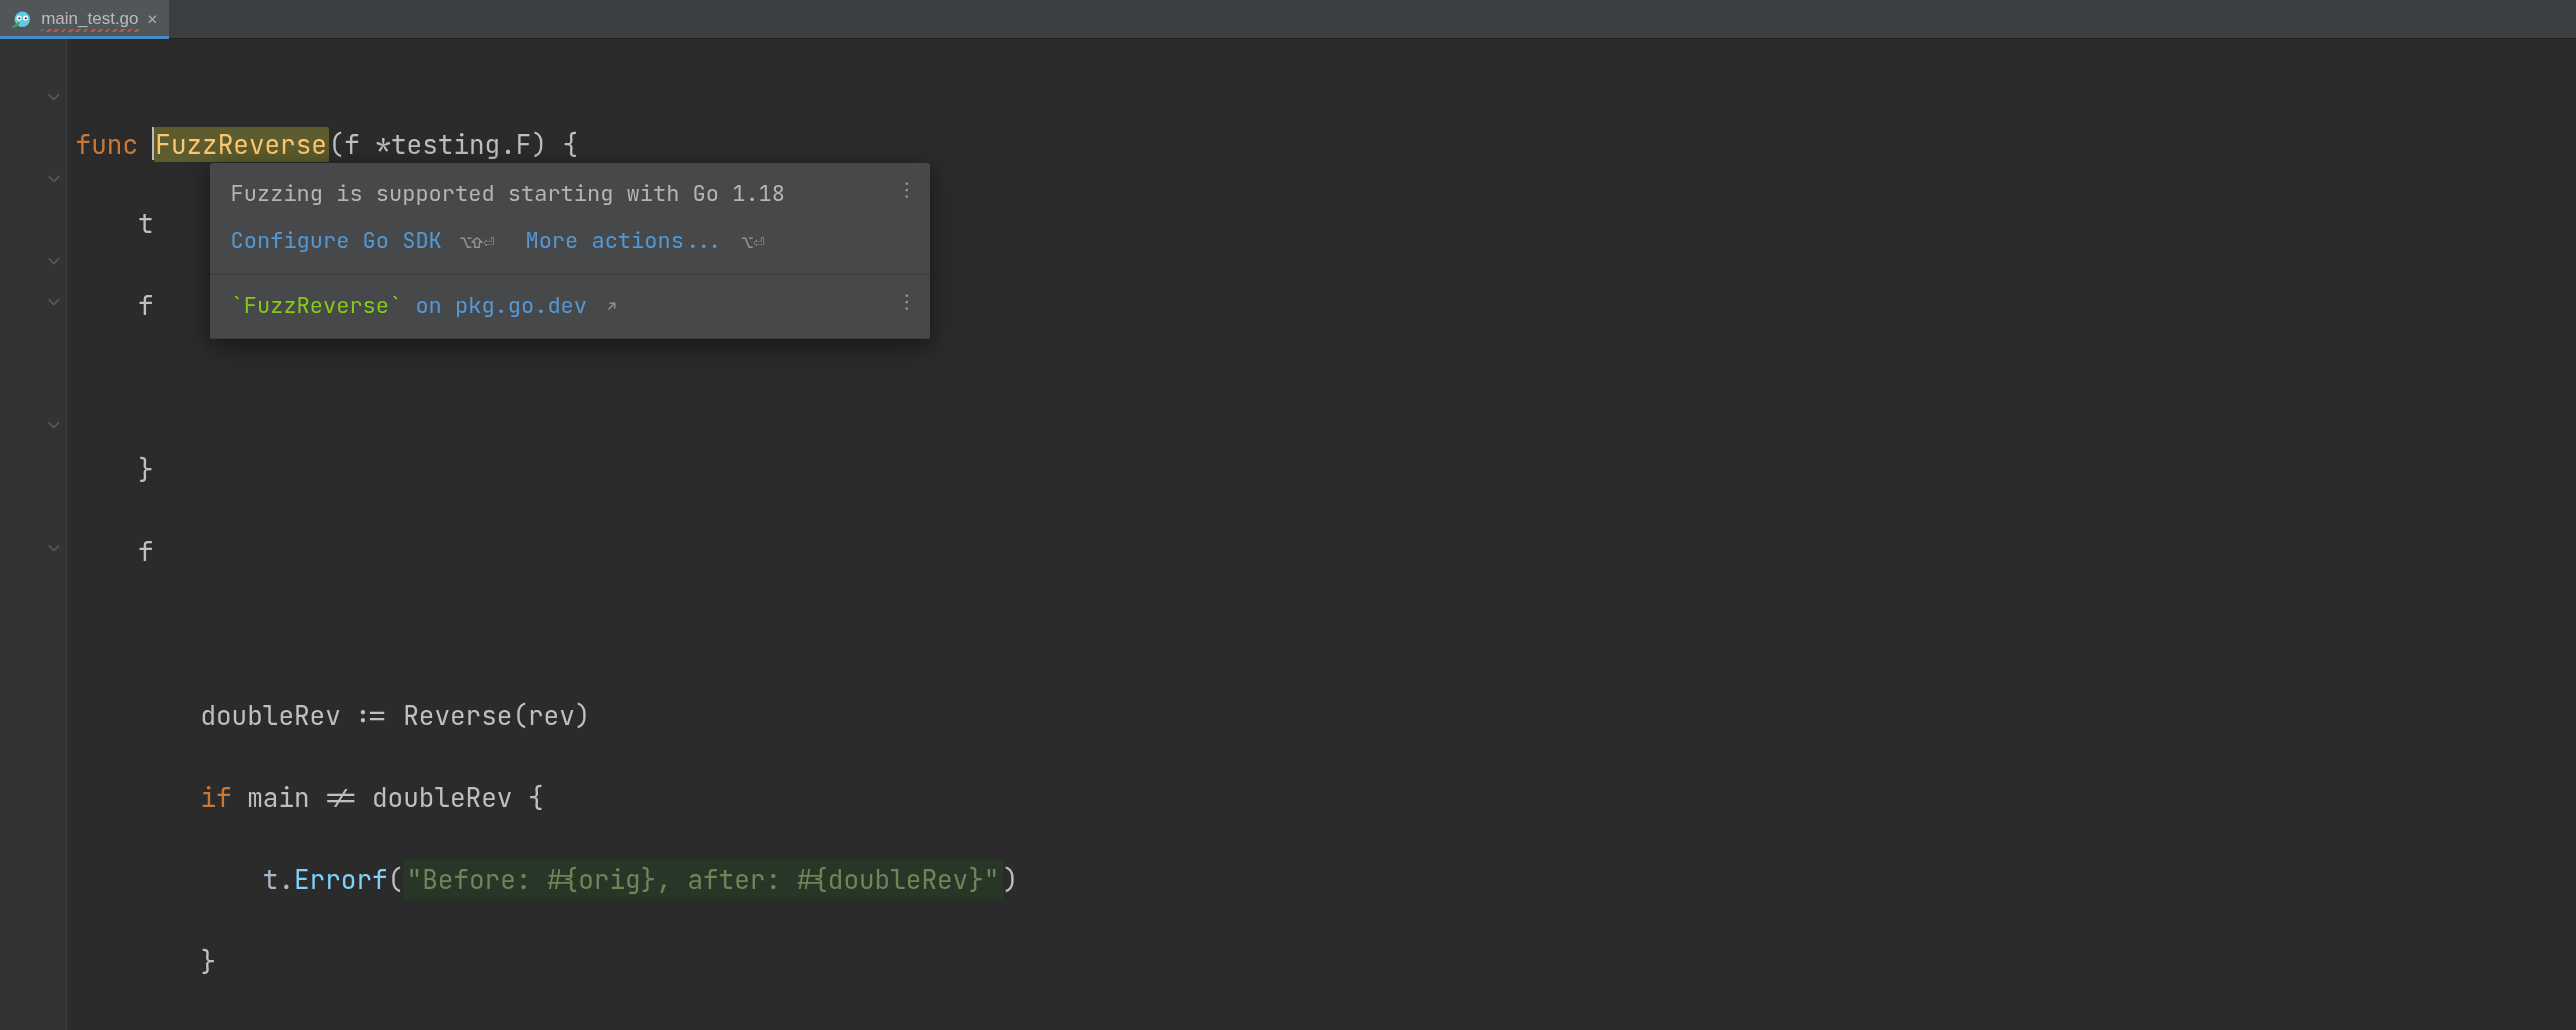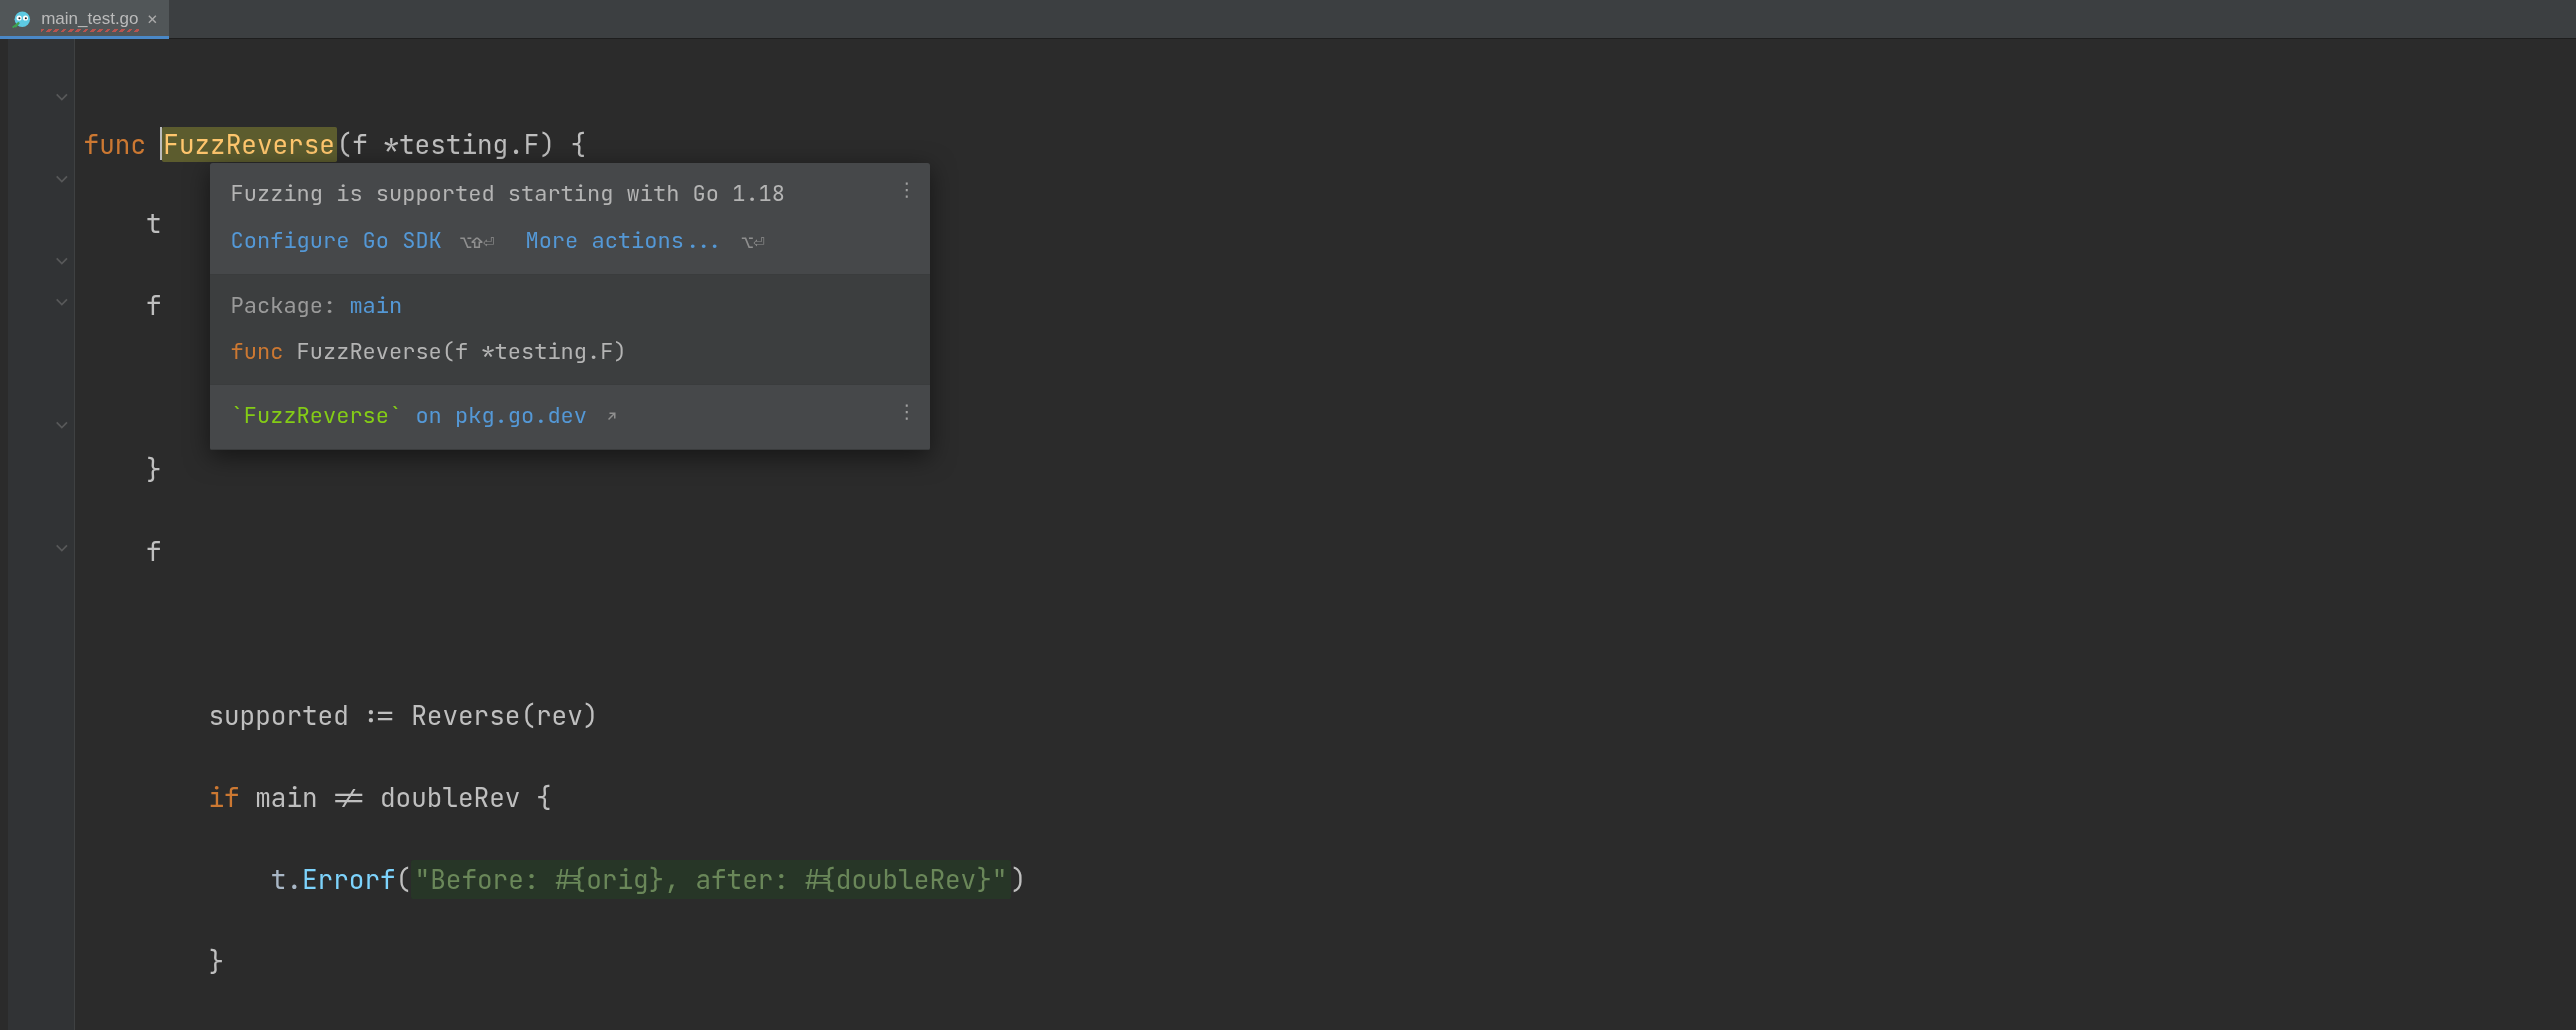--- a/index.html
+++ b/index.html
@@ -93,21 +93,20 @@
   }
   .gopher svg { width:20.6px; height:20.6px; }
 
   
   .editor {
     position: absolute;
     top: 39px;
     bottom: 0;
     left: 0; right:0;
     display:flex;
-    margin-left:8px;
   }
   .gutter {
     width: 67px;
     background: var(--gutter-bg);
     border-right: 0.9px solid var(--gutter-line);
     padding-top: 38px; 
   }
   .fold {
     height: 41px;
     display:flex; align-items:center; justify-content:flex-end;
@@ -238,21 +237,21 @@
   </div>
 
   <div class="code">
 <div class="ln"><span class="kw">func</span><span> </span><span class="caret"></span><span class="hl">FuzzReverse</span><span class="pale">(f *testing.F) {</span></div>
 <div class="ln"><span class="pale">    t</span><span style="display:inline-block;width:635px;"></span><span class="str">12345"}</span></div>
 <div class="ln"><span class="pale">    f</span></div>
 <div class="ln">&nbsp;</div>
 <div class="ln"><span class="pale">    }</span></div>
 <div class="ln"><span class="pale">    f</span></div>
 <div class="ln">&nbsp;</div>
-<div class="ln"><span class="pale">        supported := Reverse(rev)</span></div>
+<div class="ln"><span class="pale">        doubleRev := Reverse(rev)</span></div>
 <div class="ln"><span>        </span><span class="kw">if</span><span class="pale"> main != doubleRev {</span></div>
 <div class="ln"><span>            t.</span><span style="color:#7dd3fc">Errorf</span><span class="pale">(</span><span class="str strbox">"Before: #{orig}, after: #{doubleRev}"</span><span class="pale">)</span></div>
 <div class="ln"><span class="pale">        }</span></div>
 <div class="ln"></div>
   </div>
 
 </div>
 
 <div class="popup">
 
@@ -264,29 +263,20 @@
         <a href="#">Configure Go SDK</a>
         <span class="kbd">⌥⇧⏎</span>
       </span>
       <span>
         <a href="#">More actions...</a>
         <span class="kbd">⌥⏎</span>
       </span>
     </div>
   </div>
 
-  <div class="section dark">
-    <div>
-      <span class="gray">Package:</span>
-      <a href="#">main</a>
-    </div>
-    <div style="margin-top:12px;">
-      <span class="kw2">func</span><span> FuzzReverse(f *testing.F)</span>
-    </div>
-  </div>
 
   <div class="section nopad-bottom">
     <span class="more">⋮</span>
     <a href="#">
       <span class="tick">`FuzzReverse`</span><span> on </span><span>pkg.go.dev</span>
       <span class="ext">
         <svg viewBox="0 0 16 16">
             <path d="M6 2h8v8h-2V5.4L5.4 12 4 10.6 10.6 4H6V2z"></path>
           </svg>
       </span>

